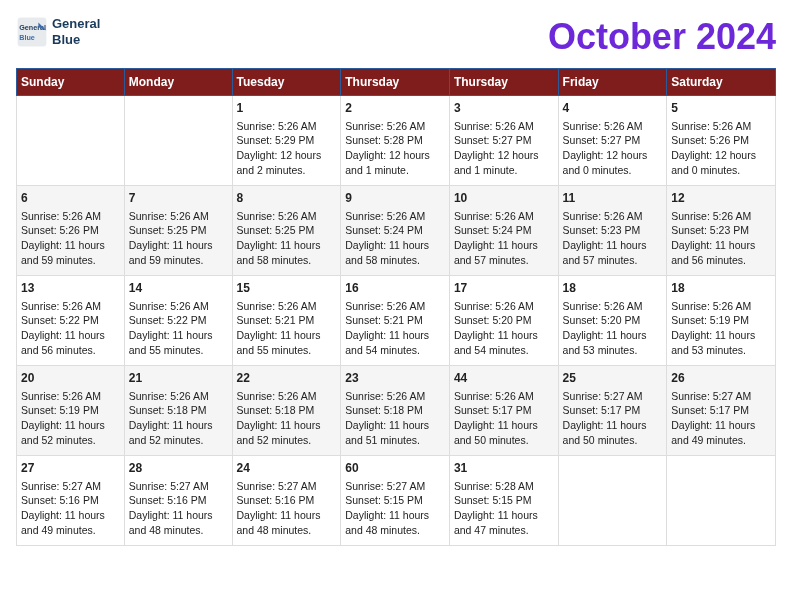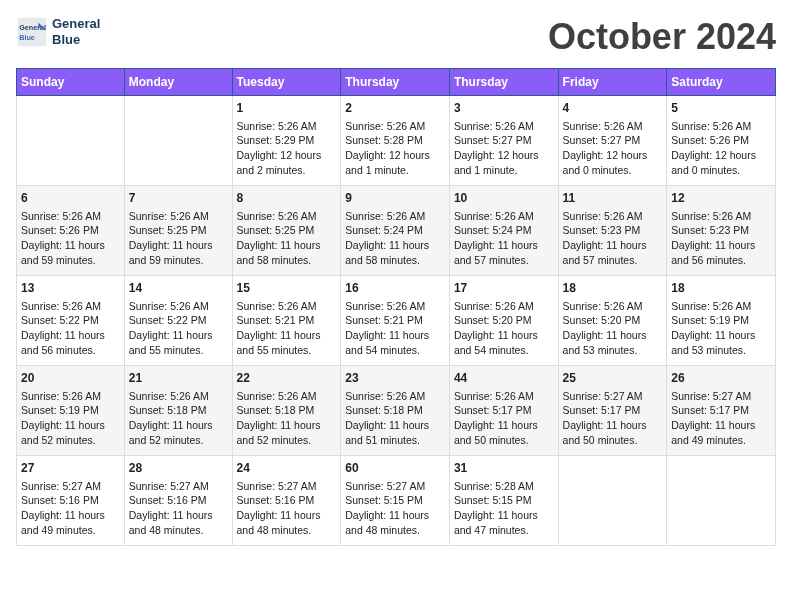--- a/index.html
+++ b/index.html
@@ -30,33 +30,33 @@
     .logo-icon {
       width: 32px;
       height: 32px;
     }
     .title-area {
       text-align: right;
     }
     .month-title {
       font-size: 36px;
       font-weight: bold;
-      color: #404040;
+      color: #6d28d9;
     }
     .location {
       font-size: 15px;
       color: #333;
     }
     table {
       width: 100%;
       border-collapse: collapse;
       font-size: 11px;
     }
     thead tr {
-      background-color: #8b5cf6;
+      background-color: #7f1d1d;
       color: #fff;
     }
     thead th {
       padding: 6px 4px;
       text-align: left;
       font-size: 12px;
       font-weight: bold;
       border: 1px solid #2a5a9a;
     }
     tbody tr {

